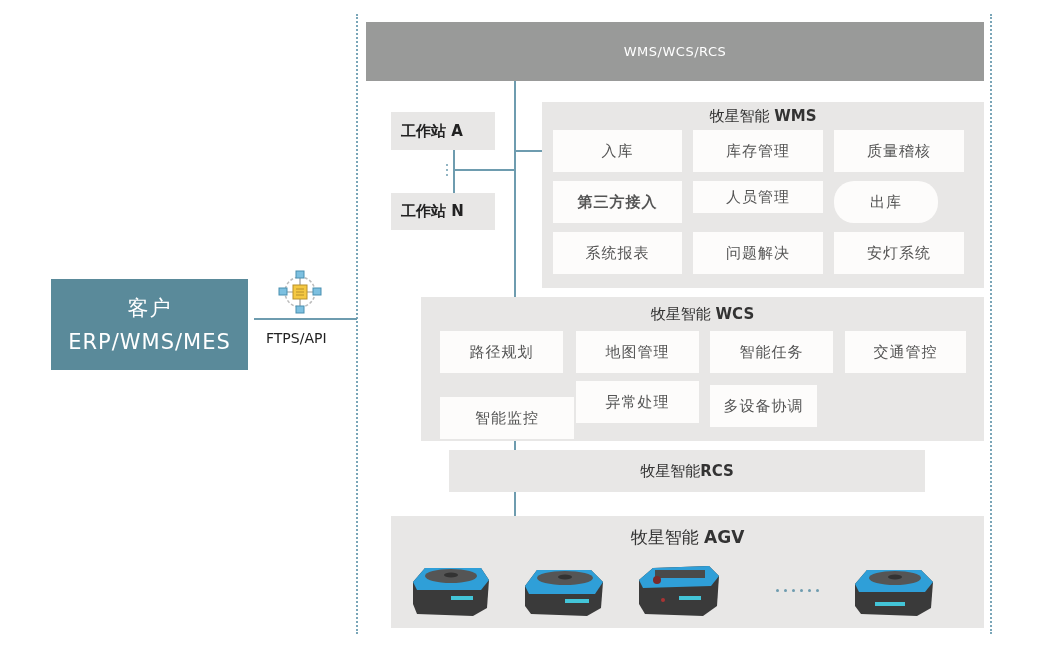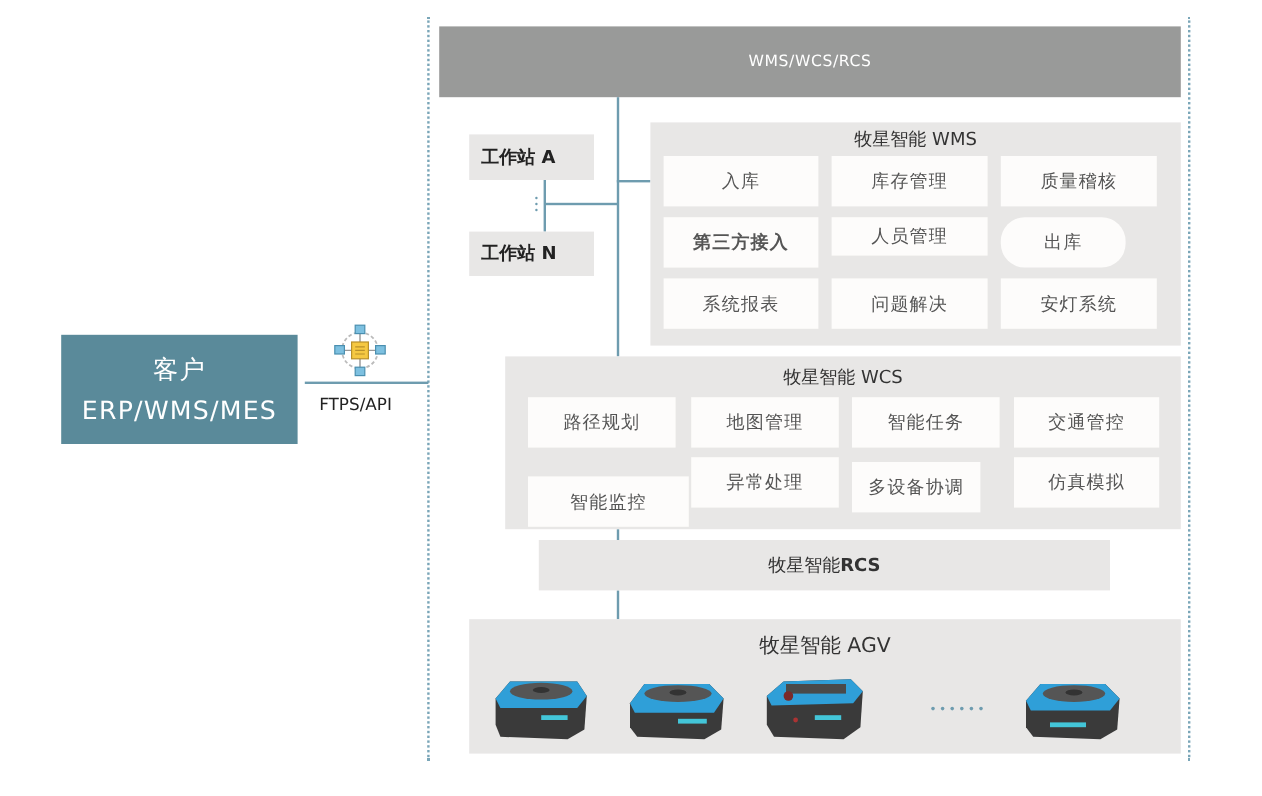--- a/index.html
+++ b/index.html
@@ -5,21 +5,21 @@
   html, body { margin:0; padding:0; background:#ffffff; }
   body { width:1052px; height:663px; position:relative; overflow:hidden;
          font-family:"DejaVu Sans","Liberation Sans",sans-serif; }
   .abs { position:absolute; box-sizing:border-box; }
   .dash-v { border-left:2px dotted #7aa6b8; width:0; }
   .line { background:#6e9caf; }
   .header { background:#999a99; color:#ffffff; display:flex; align-items:center; justify-content:center;
             font-size:13px; letter-spacing:0.5px; }
   .panel { background:#e8e7e6; }
   .panel-title { position:absolute; left:0; right:0; text-align:center; font-size:15px; color:#333; }
-  .panel-title b { font-weight:normal; }
+  .panel-title b { font-weight:bold; }
   .cell { position:absolute; background:#fdfcfb; color:#555; font-size:15px; display:flex;
           align-items:center; justify-content:center; letter-spacing:1px; }
   .station { background:#e8e7e6; color:#222; font-weight:bold; font-size:15px; display:flex;
              align-items:center; padding-left:10px; }
   .customer { background:#5a8a9a; color:#ffffff; display:flex; flex-direction:column; align-items:center;
               justify-content:center; font-size:21px; line-height:34px; letter-spacing:1px; }
   .proto-label { font-size:14px; color:#222; }
   .vdots { display:flex; flex-direction:column; gap:3px; }
   .vdots span { width:2px; height:2px; background:#6e9caf; border-radius:1px; }
   .hdots { display:flex; gap:5px; }
@@ -107,23 +107,20 @@
     </div>
   <div class="cell" style="left:19px; top:100px; width:134px; height:42px;">
       <span>智能监控</span>
     </div>
   <div class="cell" style="left:155px; top:84px; width:123px; height:42px;">
       <span>异常处理</span>
     </div>
   <div class="cell" style="left:289px; top:88px; width:107px; height:42px;">
       <span>多设备协调</span>
     </div>
-  <div class="cell" style="left:424px; top:84px; width:121px; height:42px;">
-      <span>仿真模拟</span>
-    </div>
 </div>
 
 <div class="abs panel" style="left:449px; top:450px; width:476px; height:42px; display:flex; align-items:center; justify-content:center; font-size:15px; color:#333;">
   <span>牧星智能 </span>
     <b>RCS</b>
 </div>
 
 <div class="abs panel" style="left:391px; top:516px; width:593px; height:112px;">
   <div class="panel-title" style="top:10px; font-size:17px;">
     <span>牧星智能 </span><b>AGV</b>

